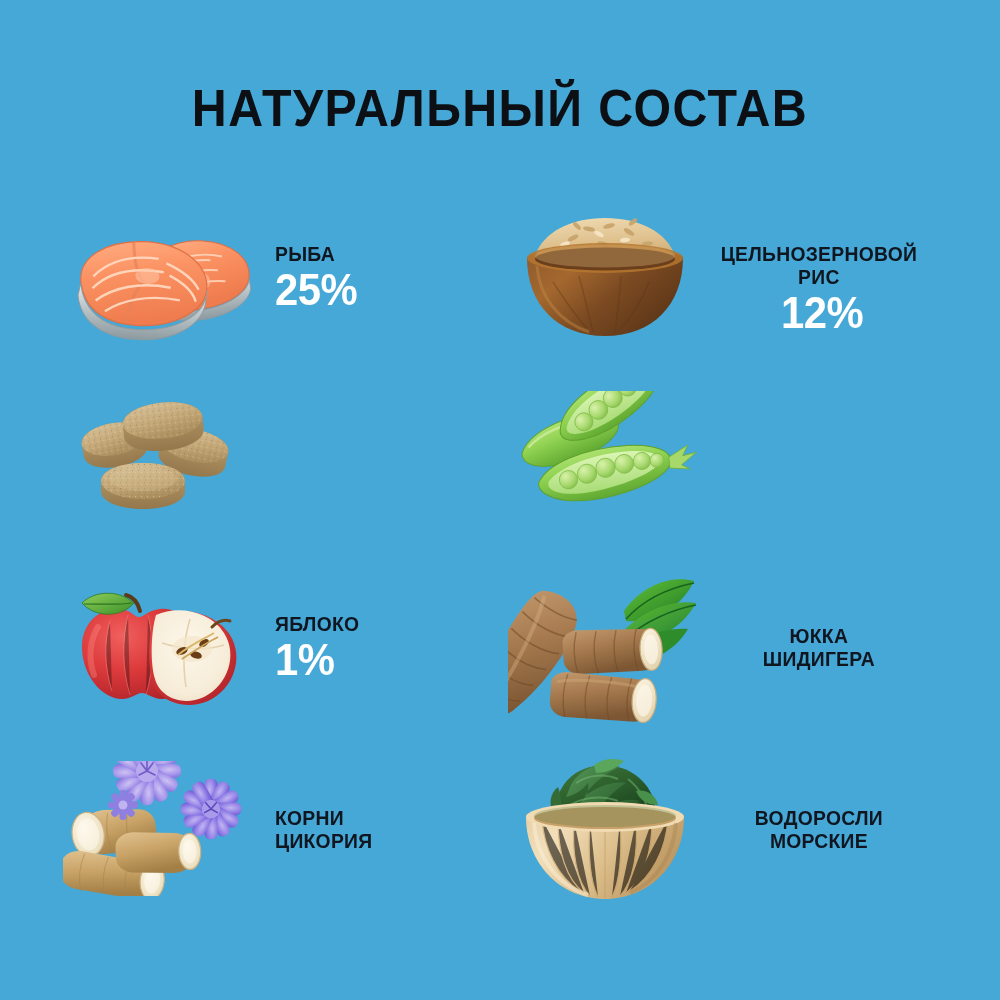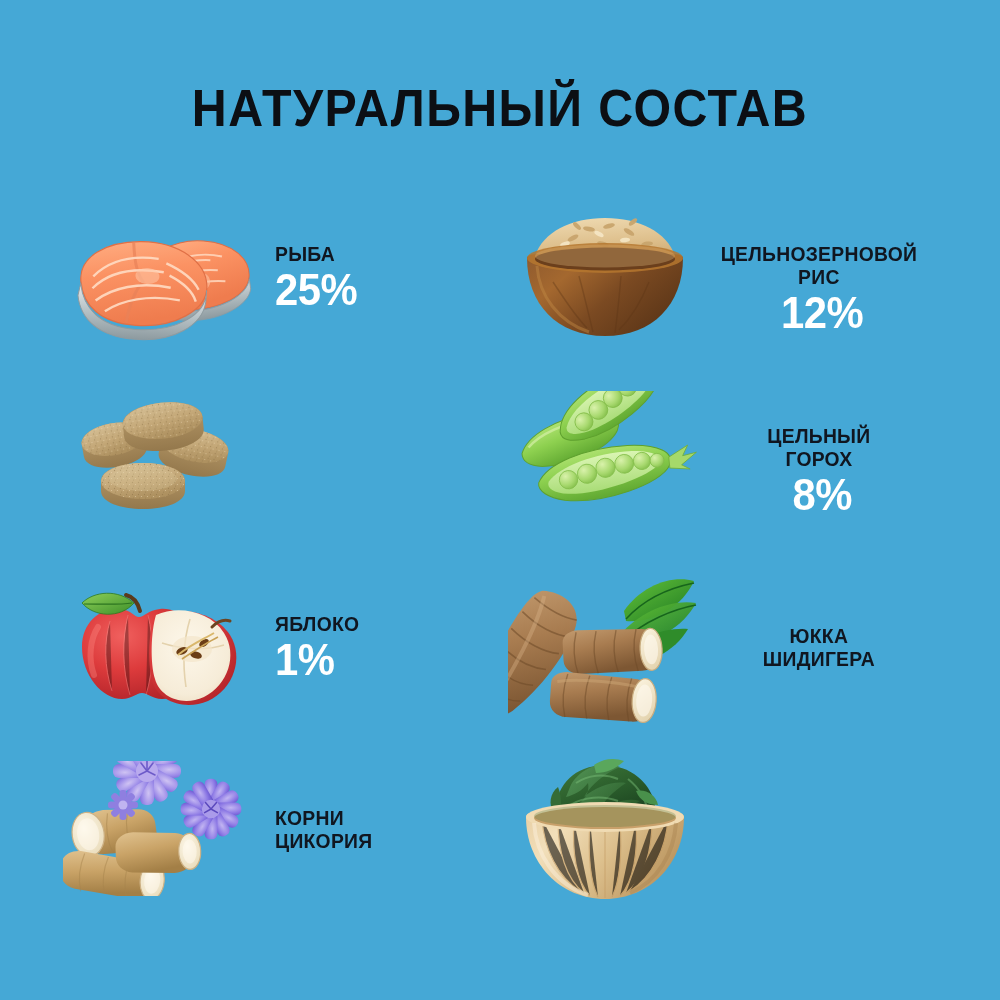--- a/index.html
+++ b/index.html
@@ -333,25 +333,20 @@
               <circle cx="87" cy="16" r="9.4" fill="url(#peaBall)" stroke="#83bd49" stroke-width="0.8"></circle>
               <circle cx="105" cy="15" r="8.6" fill="url(#peaBall)" stroke="#83bd49" stroke-width="0.8"></circle>
               <circle cx="120" cy="16" r="7" fill="url(#peaBall)" stroke="#83bd49" stroke-width="0.8"></circle>
             </g>
             <g fill="#a6d96a" stroke="#6fae39" stroke-width="0.8">
               <path d="M132,14 L152,4 L146,14 L160,12 L144,23 L152,28 L132,25 Z"></path>
             </g>
           </g>
         </svg>
       </div>
-      <div class="txt">
-        <div class="label">ЦЕЛЬНЫЙ
-ГОРОХ</div>
-        <div class="pct">8%</div>
-      </div>
     </div>
 
     <div class="cell col-left row-3">
       <div class="art">
         <svg width="180" height="135" viewBox="0 0 180 135">
           <defs>
             <radialGradient id="appleSkin" cx="0.35" cy="0.3" r="0.85">
               <stop offset="0%" stop-color="#f0605e"></stop>
               <stop offset="45%" stop-color="#dd3b3c"></stop>
               <stop offset="100%" stop-color="#a81f26"></stop>
@@ -662,16 +657,21 @@
             <path d="M158,68 C156,98 142,126 120,140"></path>
           </g>
 
           <ellipse cx="95" cy="66" rx="79" ry="15" fill="#f0dbb3"></ellipse>
           <ellipse cx="95" cy="67" rx="71" ry="11" fill="#c8a06a"></ellipse>
           <ellipse cx="95" cy="65" rx="71" ry="11" fill="#3a6e38" opacity="0.25"></ellipse>
           <path d="M24,72 C26,104 46,134 78,144" fill="none" stroke="#fbf0dc" stroke-width="4" opacity="0.5"></path>
           <path d="M166,72 C164,102 148,130 120,142" fill="none" stroke="#a8814f" stroke-width="4" opacity="0.4"></path>
         </svg>
       </div>
+      <div class="txt">
+        <div class="label">ВОДОРОСЛИ
+МОРСКИЕ</div>
+
+      </div>
     </div>
 
   </div>
 </div>
 
 </body></html>

